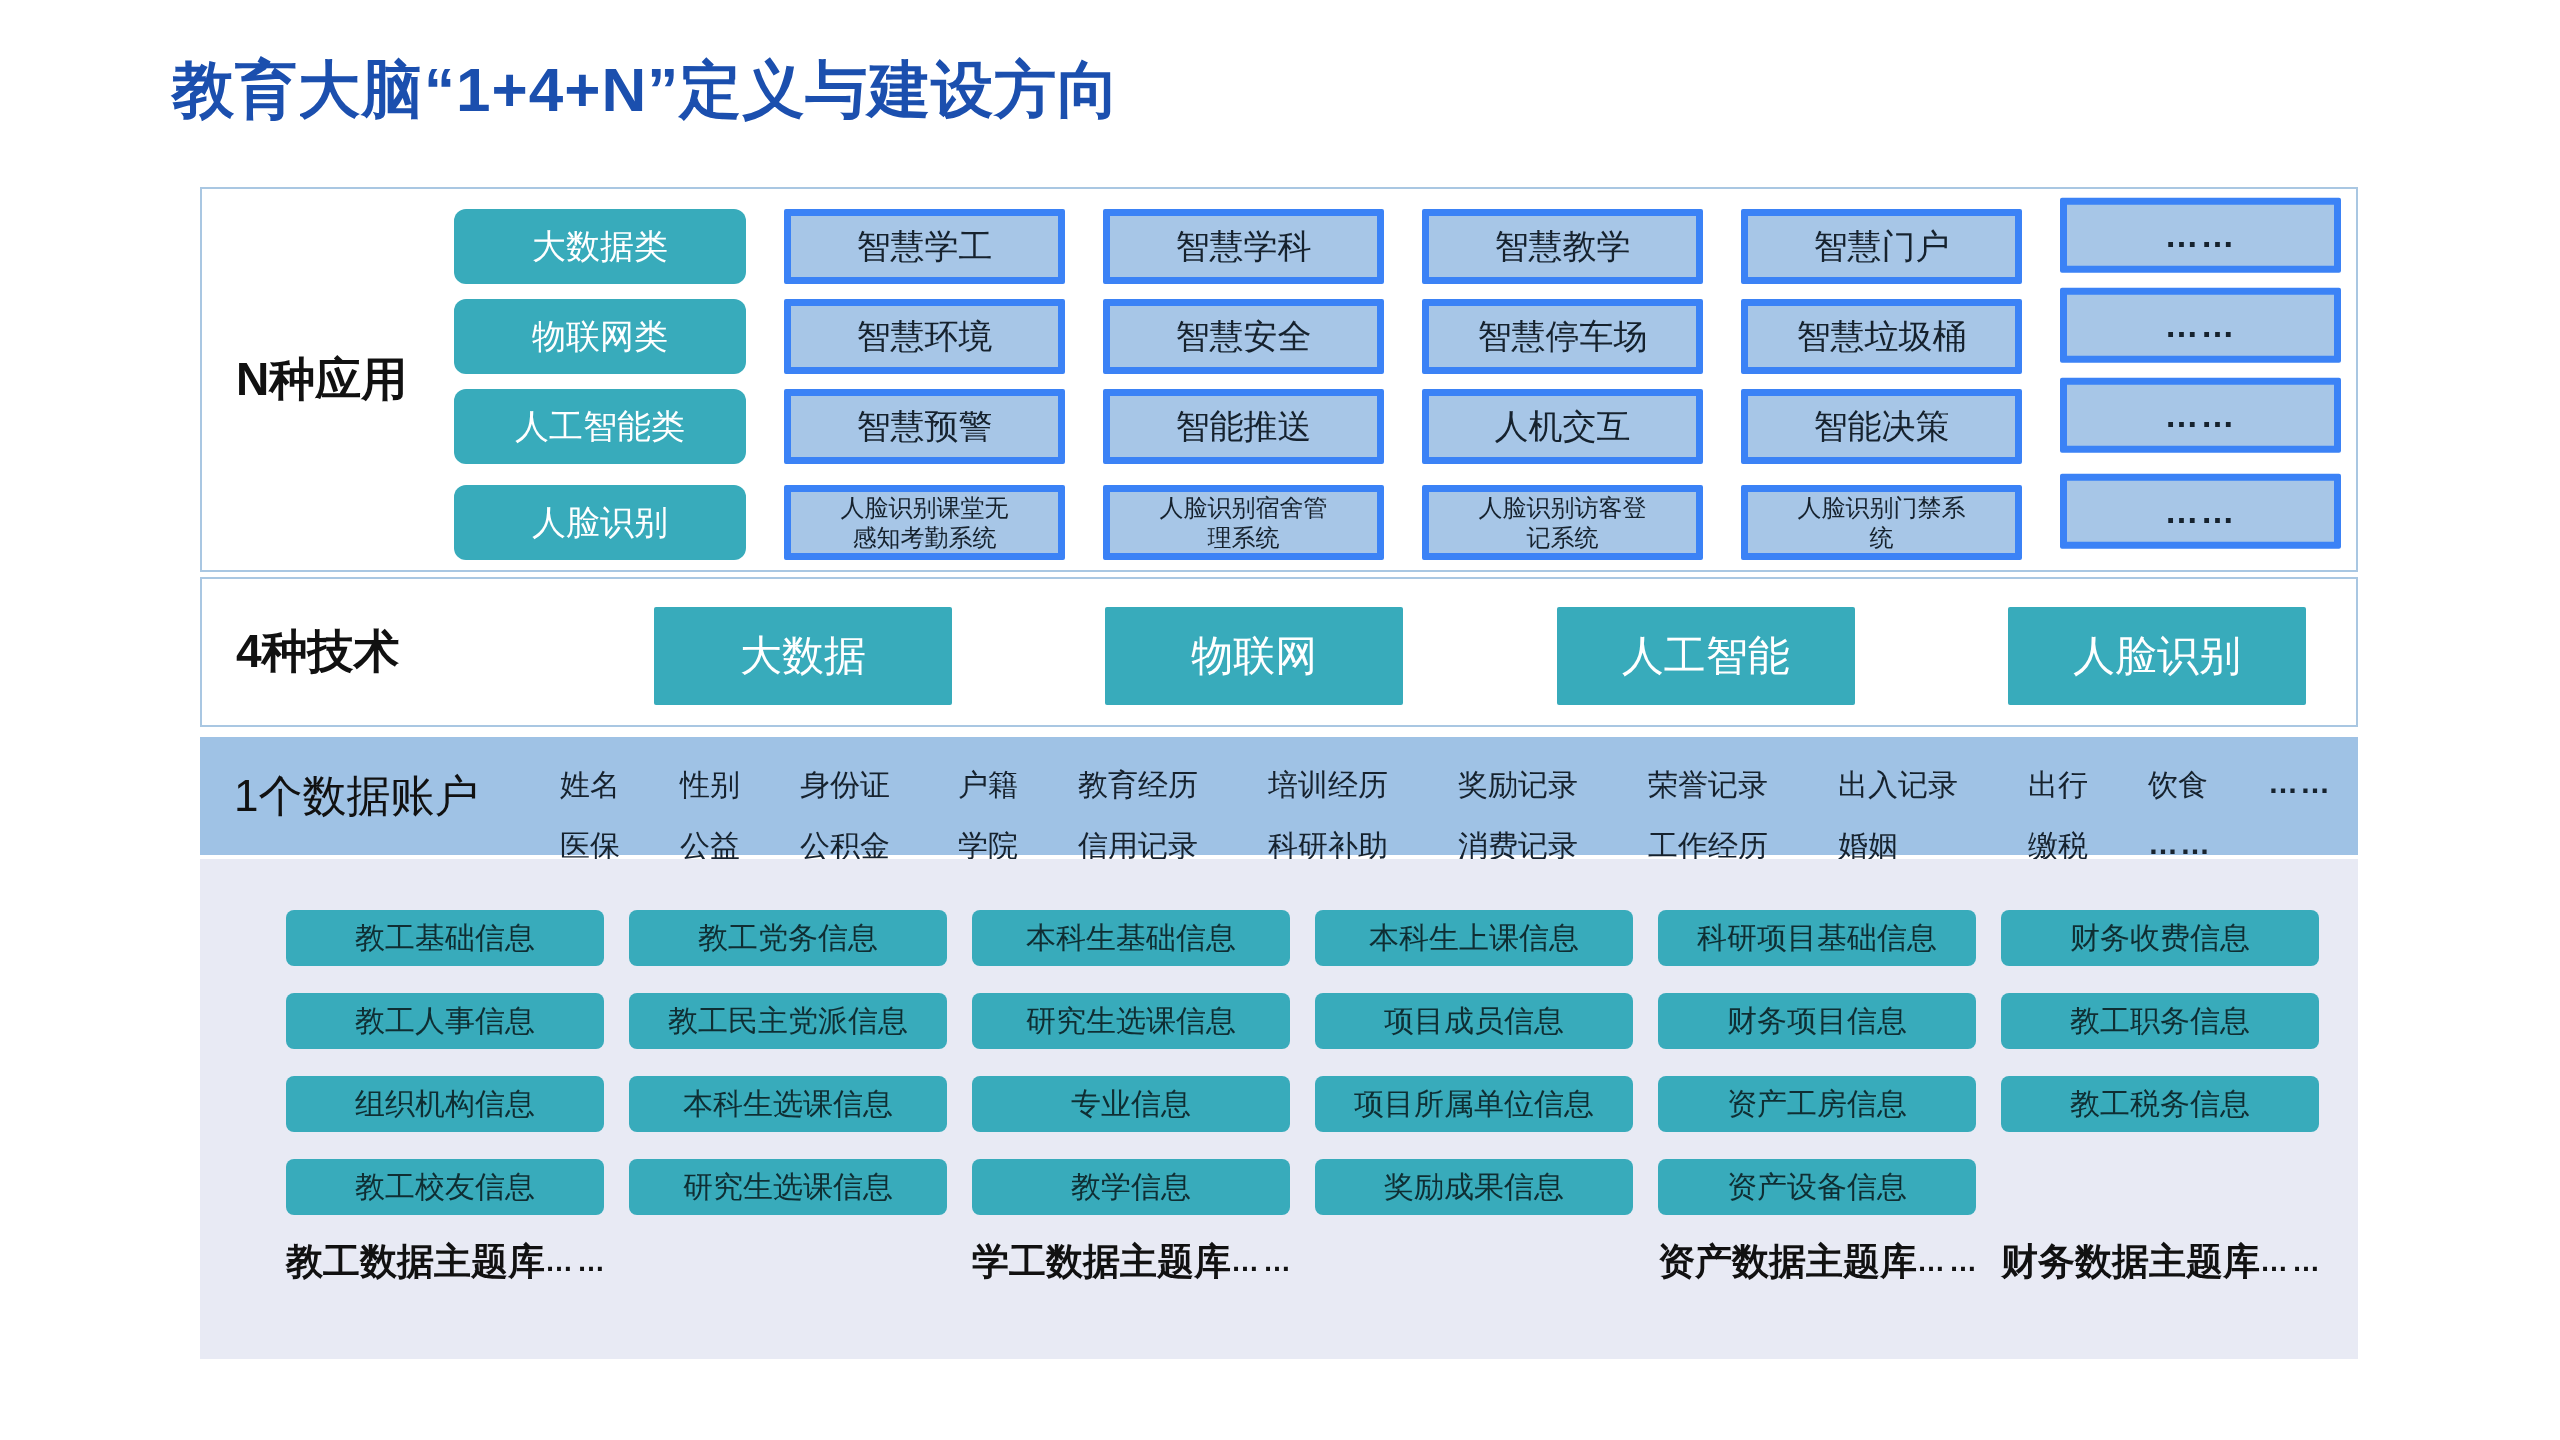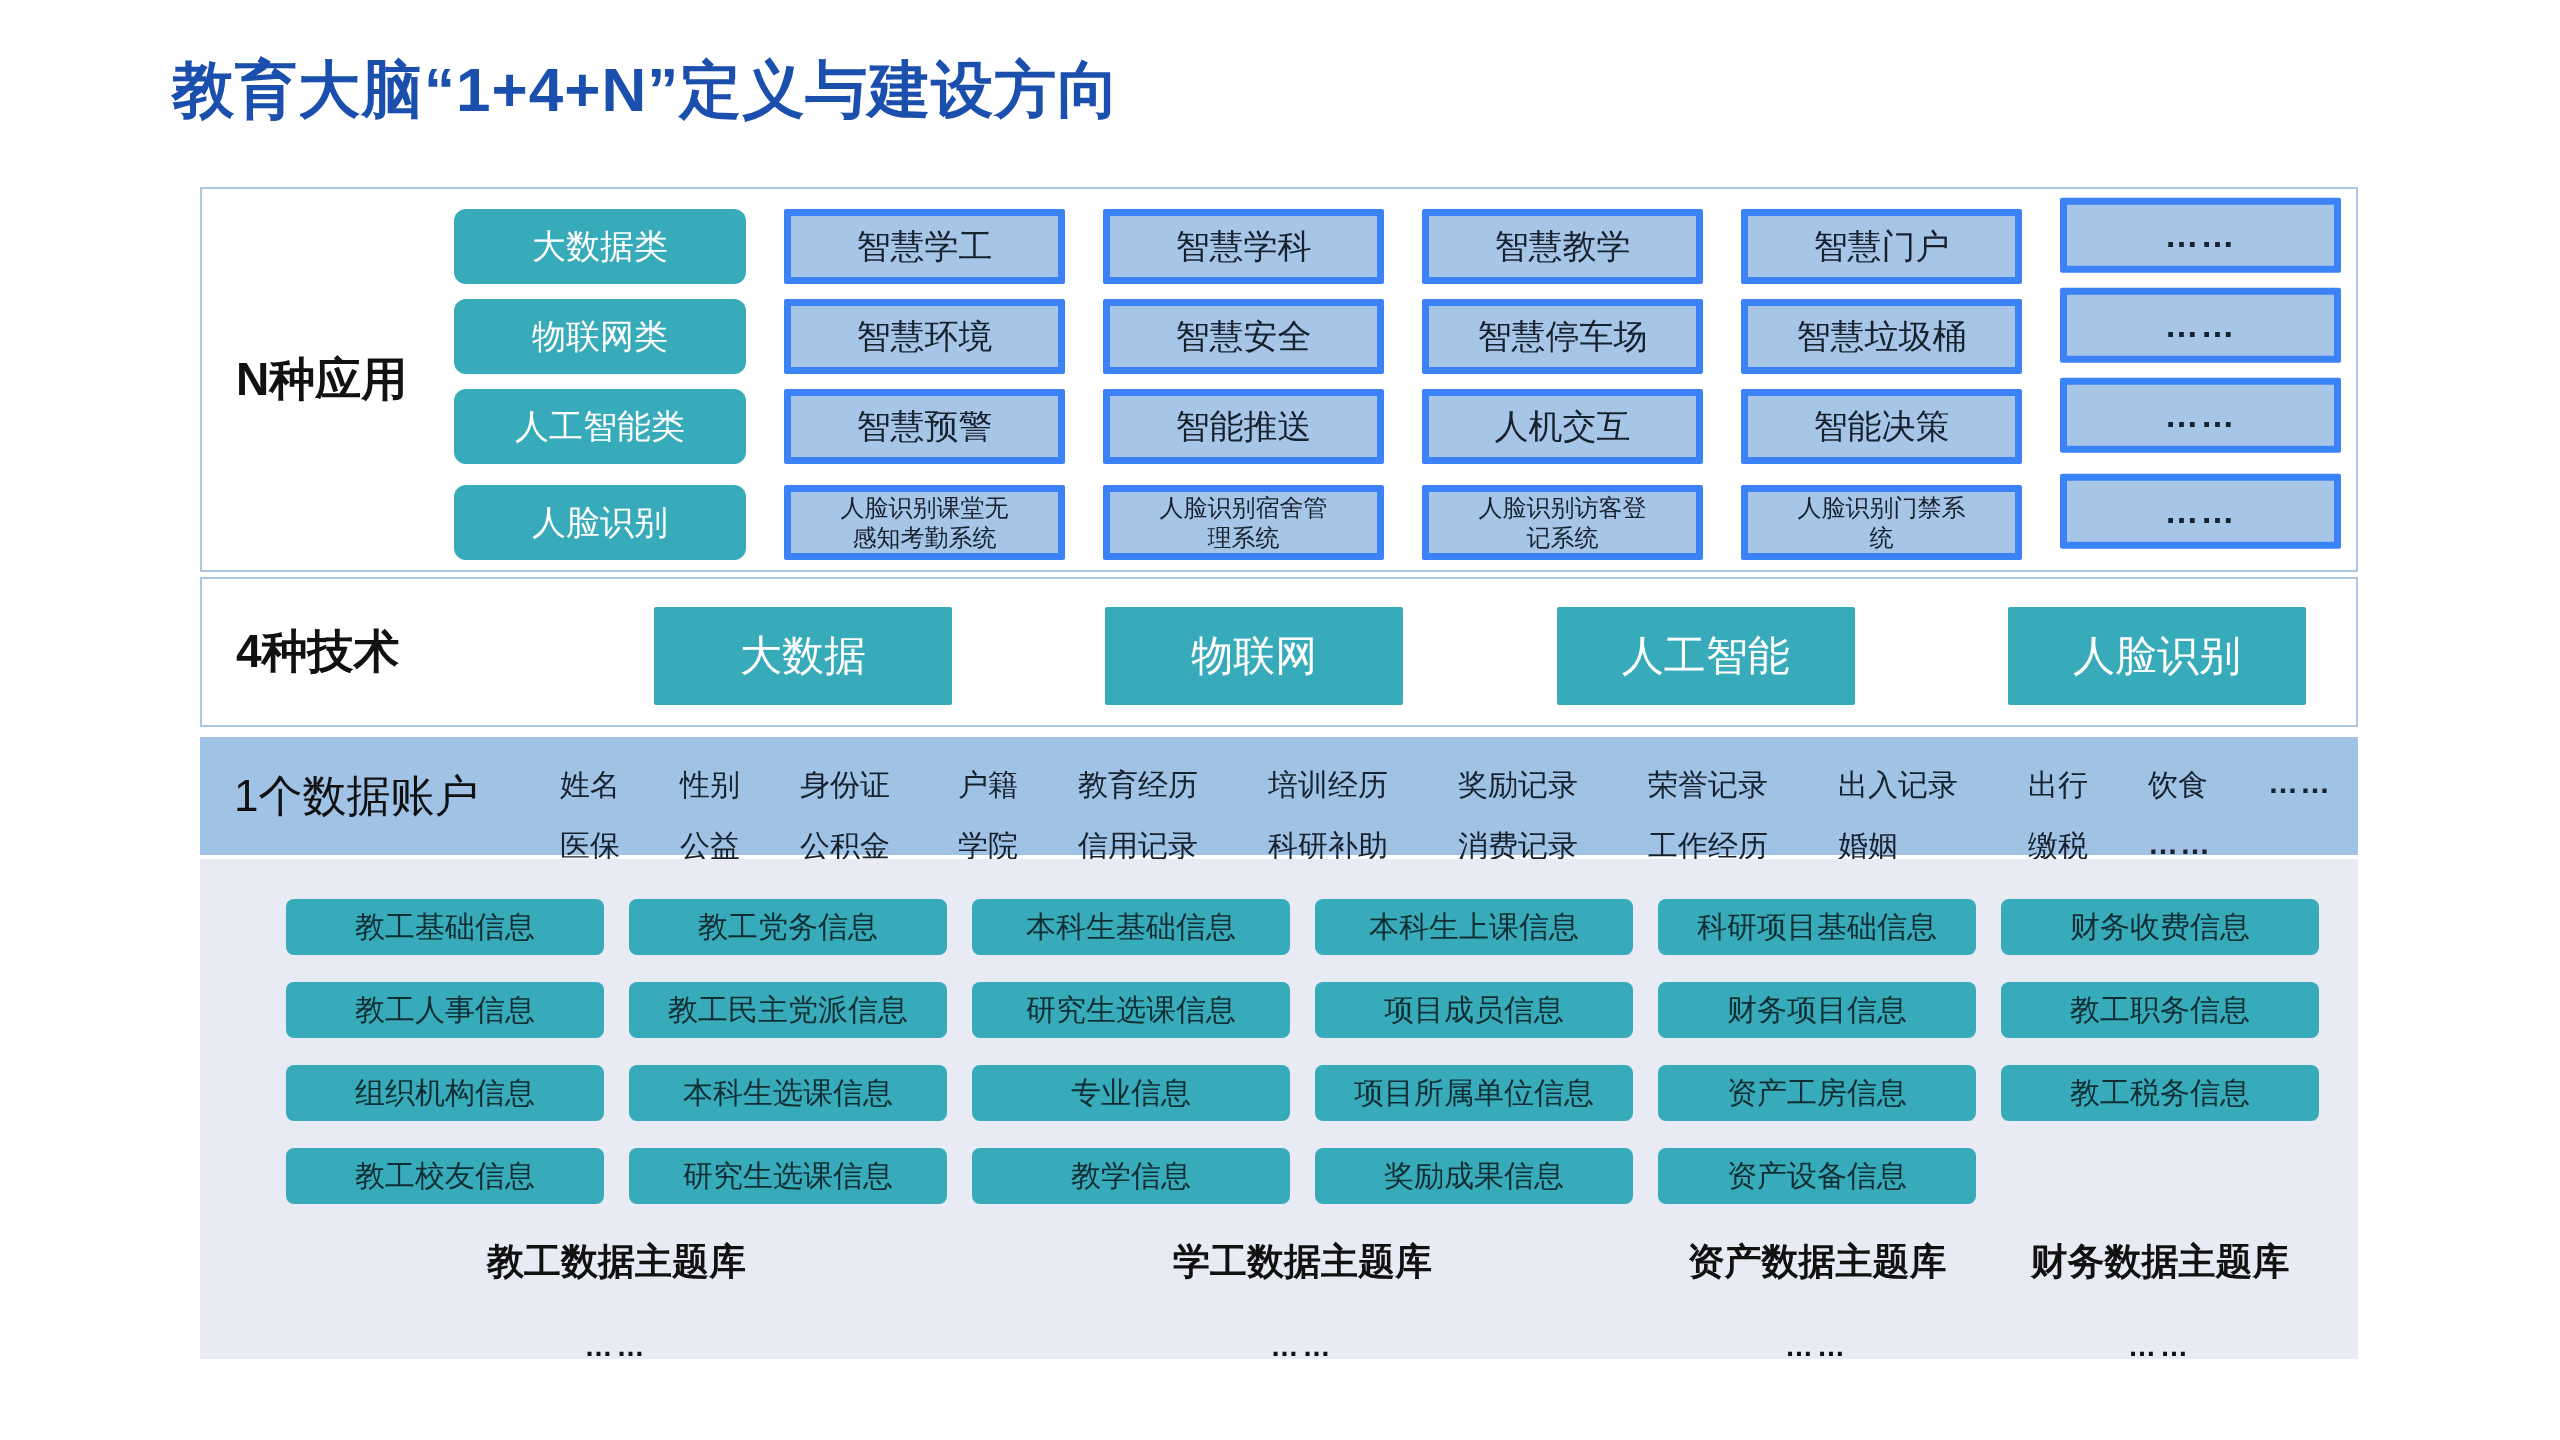--- a/index.html
+++ b/index.html
@@ -75,35 +75,35 @@
     grid-template-columns:96px 96px 134px 96px 166px 166px 166px 166px 166px 96px 96px 72px;
     grid-auto-rows:1fr; column-gap:24px;
     align-items:center;
   }
   .acct-item { font-size:30px; color:#16222e; white-space:nowrap;margin-top:20px; }
   .acct-item.ellipsis { transform:translateY(-10%); }
 
   
   .sec-themes { top:859px; height:500px; background:#e8eaf4; }
   .theme-grid {
-    position:absolute; left:86px; top:40px;
+    position:absolute; left:86px; top:51px;
     display:grid;
     grid-template-columns:repeat(6,318px);
     grid-auto-rows:56px; column-gap:25px; row-gap:27px;
   }
   .theme-box {
     background:#38abbb; border-radius:8px;
     display:flex; align-items:center; justify-content:center;
     font-size:30px; color:#0f2e33; white-space:nowrap;
   }
   .theme-labels {
     position:absolute; left:86px; top:378px;
     display:flex; column-gap:25px;
   }
-  .theme-label-block { display:flex; flex-direction:column; align-items:center;gap:44px; }
+  .theme-label-block { display:flex; flex-direction:row; align-items:center; }
   .tl-w2 { width:661px; }
   .tl-w1 { width:318px; }
   .theme-label-name { font-size:37px; font-weight:700; color:#111; white-space:nowrap; }
   .theme-label-dots { font-size:28px; font-weight:700; letter-spacing:4px; margin-top:0px; }
 </style>
 </head>
 <body>
 
 <div class="slide">
 

